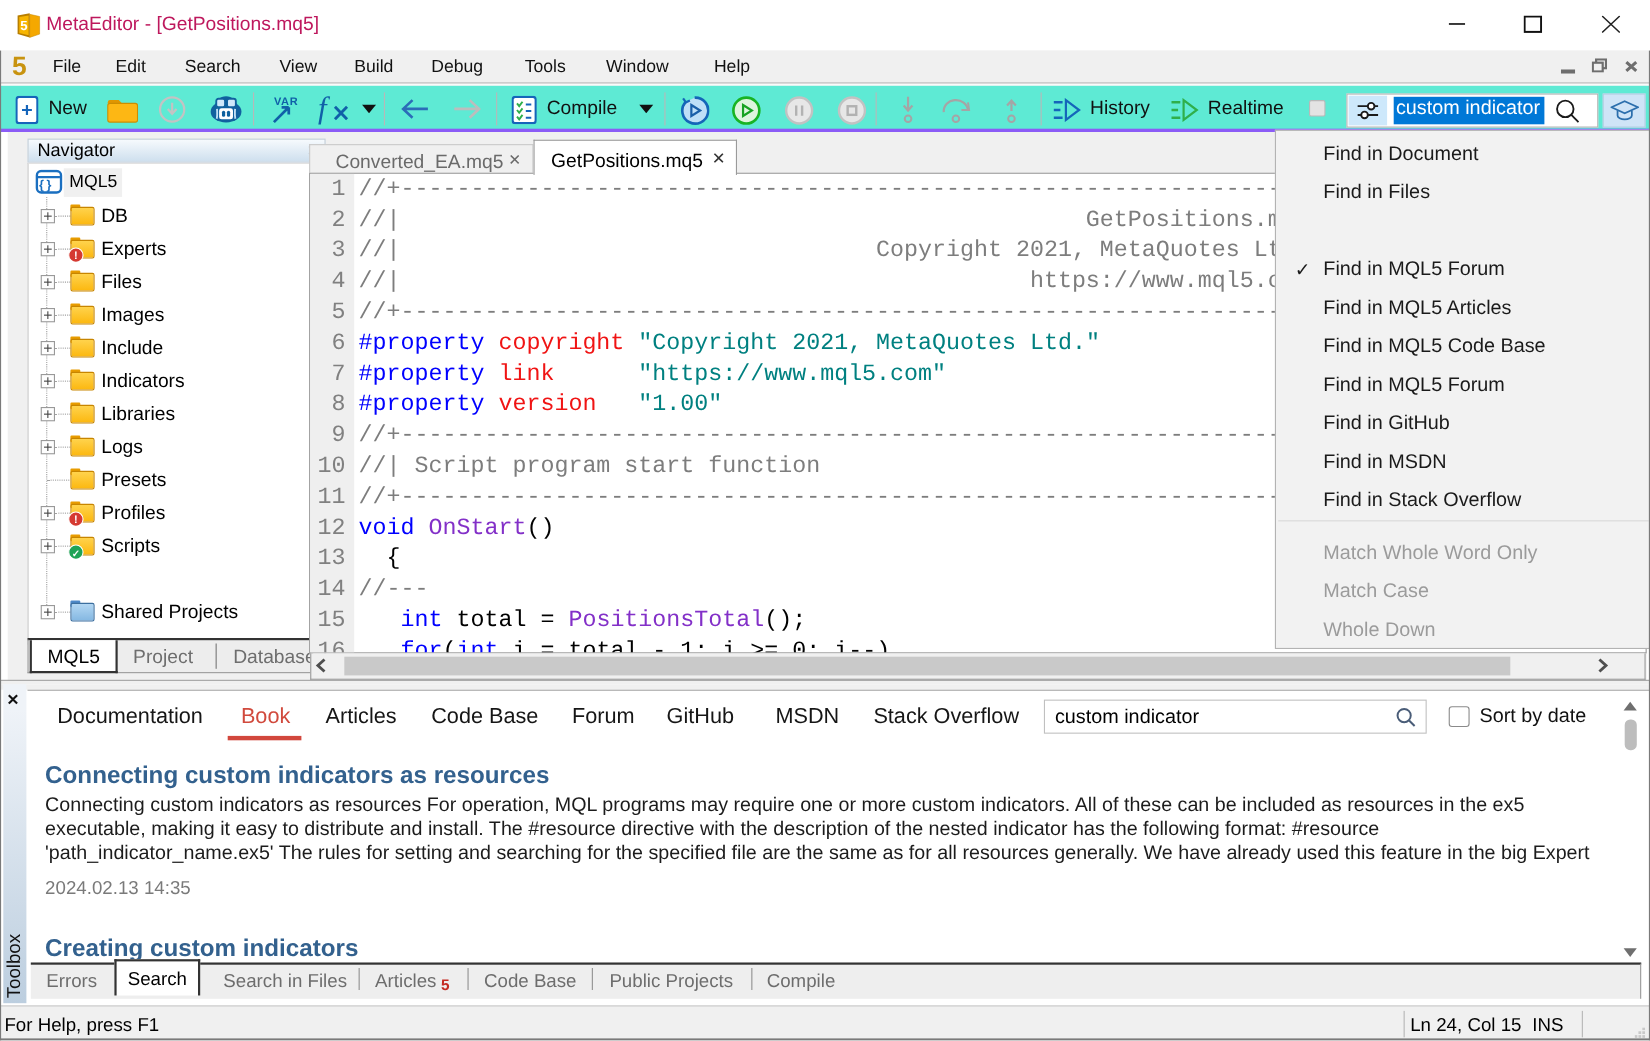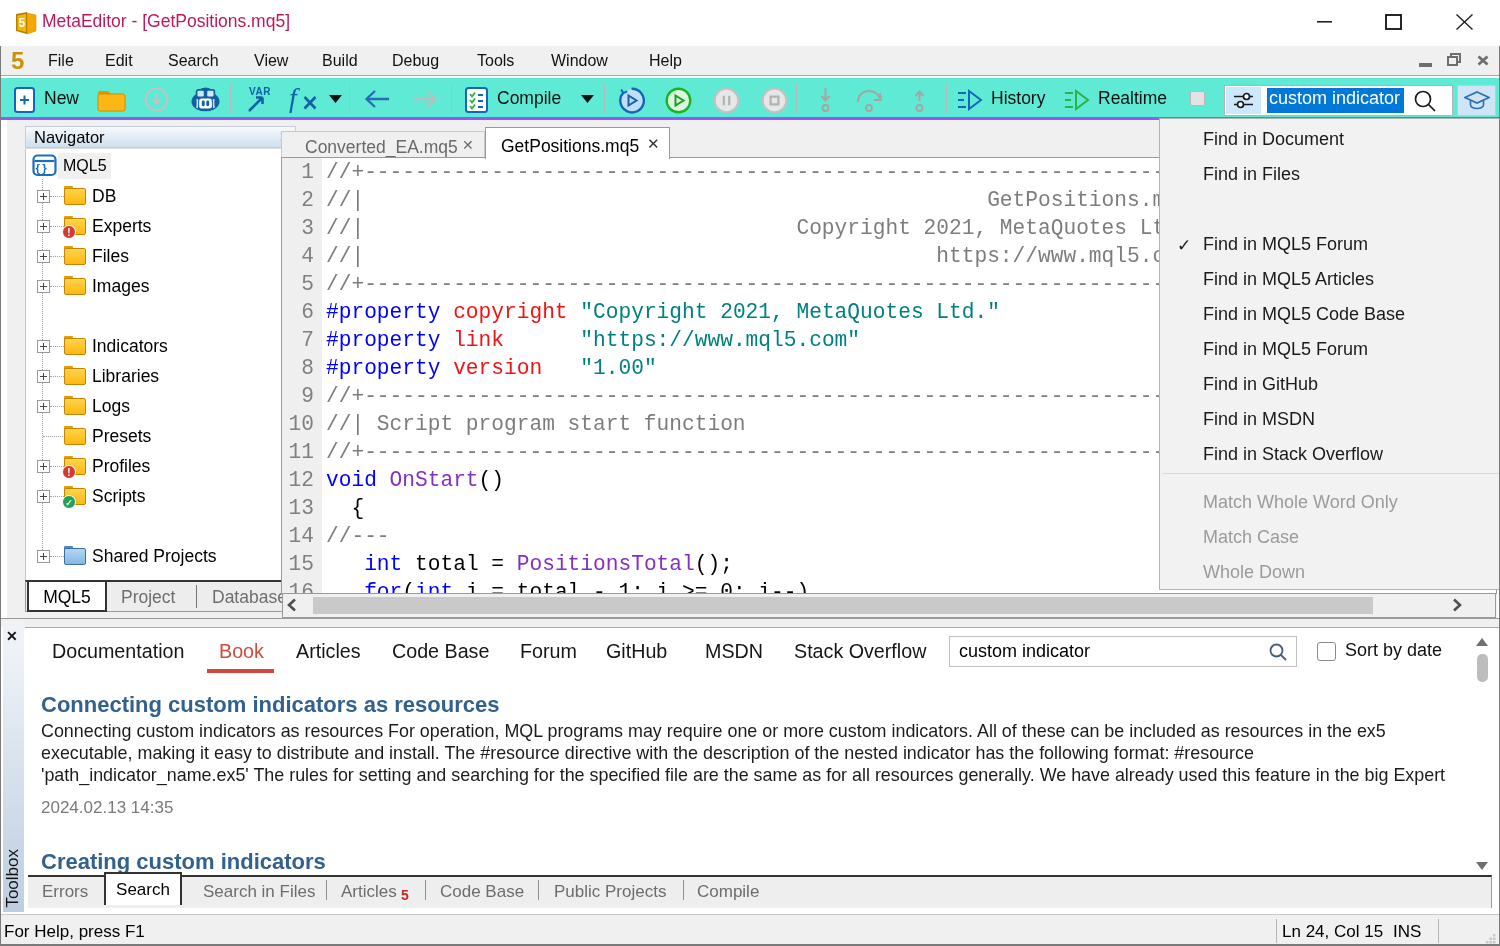--- a/index.html
+++ b/index.html
@@ -264,20 +264,26 @@
           <span class="plus"></span>
           <span class="hdot"></span>
           <span class="fold"></span>
           <span class="lbl">Files</span>
         </div>
       <div class="trow" style="top:122px">
           <span class="plus"></span>
           <span class="hdot"></span>
           <span class="fold"></span>
           <span class="lbl">Images</span>
+        </div>
+      <div class="trow" style="top:152px">
+          <span class="plus"></span>
+          <span class="hdot"></span>
+          <span class="fold"></span>
+          <span class="lbl">Include</span>
         </div>
       <div class="trow" style="top:182px">
           <span class="plus"></span>
           <span class="hdot"></span>
           <span class="fold"></span>
           <span class="lbl">Indicators</span>
         </div>
       <div class="trow" style="top:212px">
           <span class="plus"></span>
           <span class="hdot"></span>

